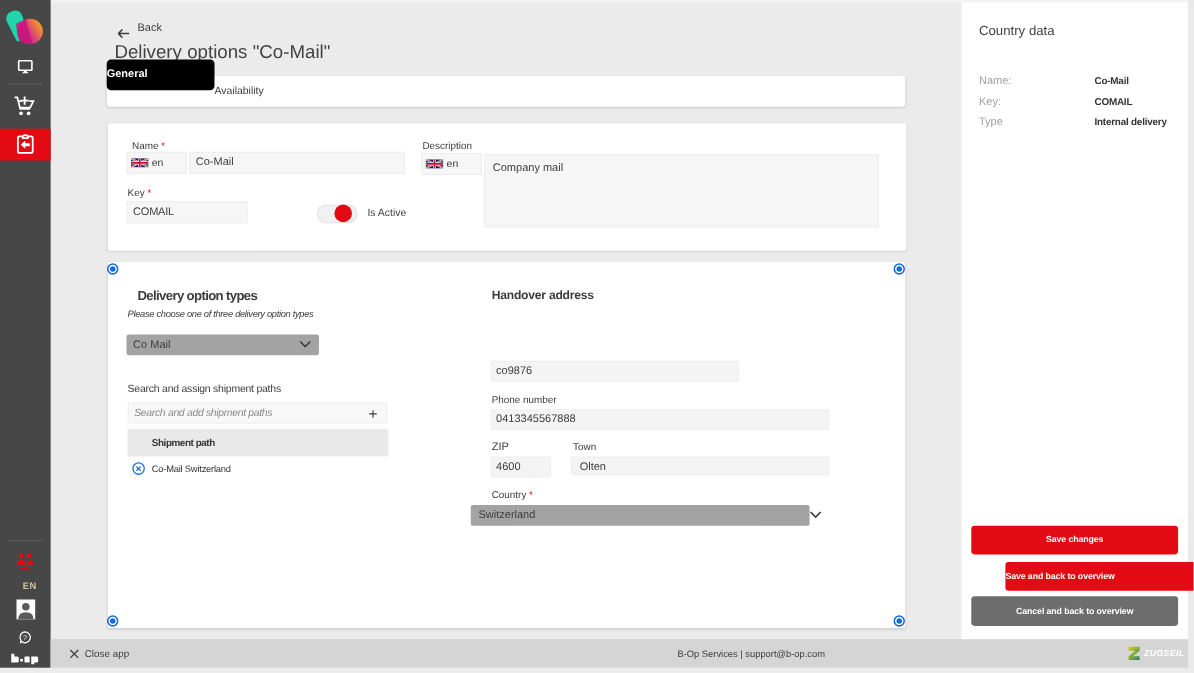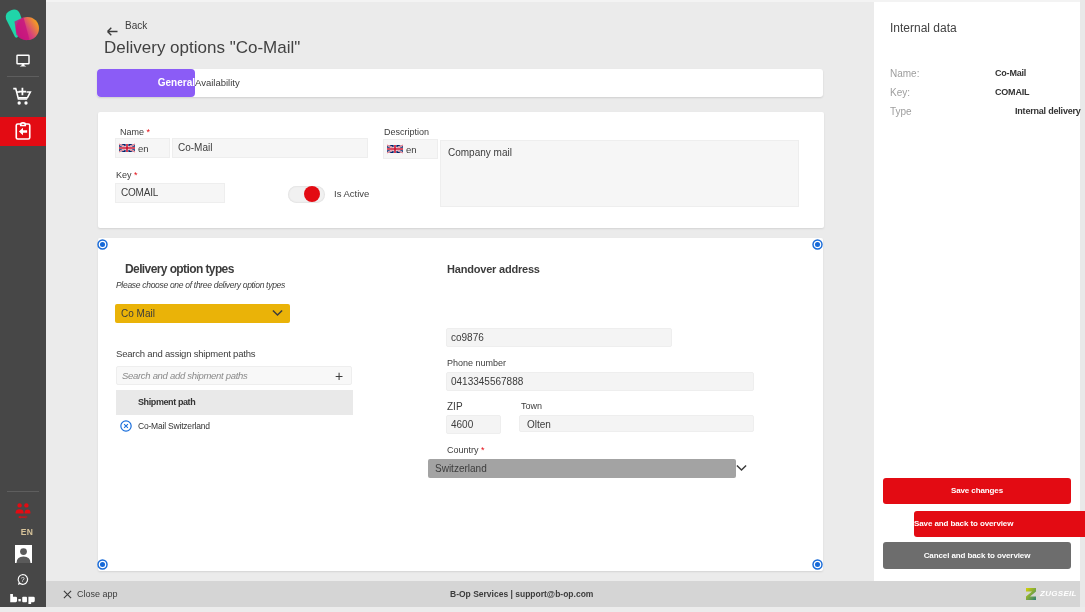--- a/index.html
+++ b/index.html
@@ -93,21 +93,21 @@
 
 <div class="abs" style="left:107px;top:22px;width:20px;height:14px;">
   <svg width="11" height="9" viewBox="0 0 11 9">
     <path d="M0.5 4.5 H10.5 M0.5 4.5 L4.3 0.8 M0.5 4.5 L4.3 8.2" stroke="#3c3c3c" stroke-width="1.4" fill="none"></path>
   </svg>
 </div>
 <div class="abs" style="left:125px;top:20px;font-size:10px;color:#3c3c3c;">Back</div>
 <div class="abs" style="left:104px;top:38px;font-size:17px;color:#424242;letter-spacing:0px;">Delivery options "Co-Mail"</div>
 
 <div class="abs" style="left:97px;top:69px;width:726px;height:28px;background:#fff;border-radius:3px;box-shadow:0 1px 2px rgba(0,0,0,0.12);"></div>
-<div class="abs" style="left:97px;top:69px;width:98px;height:28px;background:#8b5cf6;border-radius:4px;color:#fff;font-size:10px;font-weight:bold;text-align:right;line-height:28px;">General</div>
+<div class="abs" style="left:97px;top:54px;width:98px;height:28px;background:#000000;border-radius:4px;color:#fff;font-size:10px;font-weight:bold;text-align:left;line-height:28px;">General</div>
 <div class="abs" style="left:195px;top:69px;width:100px;height:28px;color:#3c3c3c;font-size:9.5px;text-align:left;line-height:28px;">Availability</div>
 
 <div class="abs" style="left:98px;top:112px;width:726px;height:116px;background:#fff;border-radius:2px;box-shadow:0 1px 2px rgba(0,0,0,0.1);"></div>
 
 <div class="abs" style="left:120px;top:127px;font-size:9px;color:#3c3c3c;">Name <span style="color:#e30b13;">*</span></div>
 <div class="abs" style="left:115px;top:138px;width:55px;height:20px;background:#f6f6f6;border:1px solid #eee;"></div>
 <svg class="abs" style="left:119px;top:143px;" width="16" height="10" viewBox="0 0 60 30">
   <rect width="60" height="30" fill="#012169"></rect>
   <path d="M0 0 L60 30 M60 0 L0 30" stroke="#fff" stroke-width="6"></path>
   <path d="M0 0 L60 30 M60 0 L0 30" stroke="#C8102E" stroke-width="2.5"></path>
@@ -150,21 +150,21 @@
     <circle cx="10" cy="10" r="8.2" fill="none" stroke="#1669d8" stroke-width="2.6"></circle>
     <circle cx="10" cy="10" r="4.6" fill="#1669d8"></circle>
   </svg>
 <svg class="abs" style="left:812px;top:559px;" width="11" height="11" viewBox="0 0 20 20">
     <circle cx="10" cy="10" r="8.2" fill="none" stroke="#1669d8" stroke-width="2.6"></circle>
     <circle cx="10" cy="10" r="4.6" fill="#1669d8"></circle>
   </svg>
 
 <div class="abs" style="left:125px;top:262px;font-size:12px;font-weight:bold;color:#3c3c3c;letter-spacing:-0.6px;">Delivery option types</div>
 <div class="abs" style="left:116px;top:280px;font-size:8.5px;font-style:italic;color:#3c3c3c;letter-spacing:-0.3px;">Please choose one of three delivery option types</div>
-<div class="abs" style="left:115px;top:304px;width:175px;height:19px;background:#eab308;border-radius:2px;line-height:19px;font-size:10px;color:#3c3c3c;padding-left:6px;">Co Mail</div>
+<div class="abs" style="left:115px;top:304px;width:175px;height:19px;background:#a3a3a3;border-radius:2px;line-height:19px;font-size:10px;color:#3c3c3c;padding-left:6px;">Co Mail</div>
 <svg class="abs" style="left:272px;top:309px;" width="11" height="8" viewBox="0 0 12 8">
     <path d="M1 1.2 L6 6.2 L11 1.2" fill="none" stroke="#3c3c3c" stroke-width="1.6"></path>
   </svg>
 
 <div class="abs" style="left:116px;top:348px;font-size:9.5px;color:#3c3c3c;letter-spacing:-0.2px;">Search and assign shipment paths</div>
 <div class="abs" style="left:116px;top:366px;width:236px;height:19px;background:#f8f8f8;border:1px solid #eee;border-radius:2px;"></div>
 <div class="abs" style="left:122px;top:370px;font-size:9.5px;font-style:italic;color:#8a8a8a;letter-spacing:-0.3px;">Search and add shipment paths</div>
 <div class="abs" style="left:335px;top:368px;font-size:14px;color:#3c3c3c;">+</div>
 <div class="abs" style="left:116px;top:390px;width:237px;height:25px;background:#e9e9e9;line-height:25px;font-size:9px;font-weight:bold;color:#333;padding-left:22px;letter-spacing:-0.4px;">Shipment path</div>
 <svg class="abs" style="left:120px;top:420px;" width="12" height="12" viewBox="0 0 20 20">
@@ -186,36 +186,36 @@
 <div class="abs" style="left:428px;top:459px;width:308px;height:19px;background:#a3a3a3;border-radius:2px;line-height:19px;font-size:10px;color:#3c3c3c;padding-left:7px;">Switzerland</div>
 <svg class="abs" style="left:736px;top:464px;" width="11" height="8" viewBox="0 0 12 8">
     <path d="M1 1.2 L6 6.2 L11 1.2" fill="none" stroke="#3c3c3c" stroke-width="1.6"></path>
   </svg>
 
 <div class="abs" style="left:46px;top:581px;width:1034px;height:26px;background:#d5d5d5;"></div>
 <svg class="abs" style="left:63px;top:590px;" width="9" height="9" viewBox="0 0 10 10">
     <path d="M1 1 L9 9 M9 1 L1 9" stroke="#3c3c3c" stroke-width="1.3"></path>
   </svg>
 <div class="abs" style="left:77px;top:589px;font-size:9px;color:#3c3c3c;">Close app</div>
-<div class="abs" style="left:450px;top:589px;width:300px;text-align:left;font-size:8.5px;color:#3c3c3c;font-weight:bold;">B-Op Services | support@b-op.com</div>
+<div class="abs" style="left:450px;top:589px;width:300px;text-align:right;font-size:8.5px;color:#3c3c3c;">B-Op Services | support@b-op.com</div>
 <svg class="abs" style="left:1025px;top:587px;" width="12" height="14" viewBox="0 0 12 14">
   <defs>
       <linearGradient id="zg" x1="0" y1="0" x2="1" y2="1">
     <stop offset="0%" stop-color="#d8d400"></stop>
         <stop offset="100%" stop-color="#2a7f76"></stop>
   </linearGradient>
     </defs>
   <path d="M1 1 h10 v3.5 l-6 5 h6 V13 h-10 v-3.5 l6 -5 h-6 z" fill="url(#zg)"></path>
 </svg>
 <div class="abs" style="left:1040px;top:589px;font-size:8px;font-weight:bold;color:#fff;letter-spacing:0.3px;font-style:italic;">ZUGSEIL</div>
 
 <div class="abs" style="left:874px;top:2px;width:206px;height:579px;background:#fff;"></div>
-<div class="abs" style="left:890px;top:21px;font-size:12px;color:#424242;">Internal data</div>
+<div class="abs" style="left:890px;top:21px;font-size:12px;color:#424242;">Country data</div>
 <div class="abs" style="left:890px;top:68px;font-size:10px;color:#9e9e9e;">Name:</div>
 <div class="abs" style="left:995px;top:68px;font-size:9px;font-weight:bold;color:#333;letter-spacing:-0.2px;">Co-Mail</div>
 <div class="abs" style="left:890px;top:87px;font-size:10px;color:#9e9e9e;">Key:</div>
 <div class="abs" style="left:995px;top:87px;font-size:9px;font-weight:bold;color:#333;letter-spacing:-0.2px;">COMAIL</div>
 <div class="abs" style="left:890px;top:106px;font-size:10px;color:#9e9e9e;">Type</div>
-<div class="abs" style="left:995px;top:106px;font-size:9px;font-weight:bold;color:#333;letter-spacing:-0.2px;margin-left:20px;">Internal delivery</div>
+<div class="abs" style="left:995px;top:106px;font-size:9px;font-weight:bold;color:#333;letter-spacing:-0.2px;">Internal delivery</div>
 
 <div class="abs" style="left:883px;top:478px;width:188px;height:26px;background:#e30b13;border-radius:3px;color:#fff;font-size:8px;font-weight:bold;text-align:center;line-height:26px;letter-spacing:-0.1px;">Save changes</div>
 <div class="abs" style="left:883px;top:511px;width:188px;height:26px;background:#e30b13;border-radius:3px;color:#fff;font-size:8px;font-weight:bold;text-align:left;line-height:26px;letter-spacing:-0.1px;margin-left:31px;">Save and back to overview</div>
 <div class="abs" style="left:883px;top:542px;width:188px;height:27px;background:#6d6d6d;border-radius:3px;color:#fff;font-size:8px;font-weight:bold;text-align:center;line-height:27px;letter-spacing:-0.1px;">Cancel and back to overview</div>
 
 </body></html>

